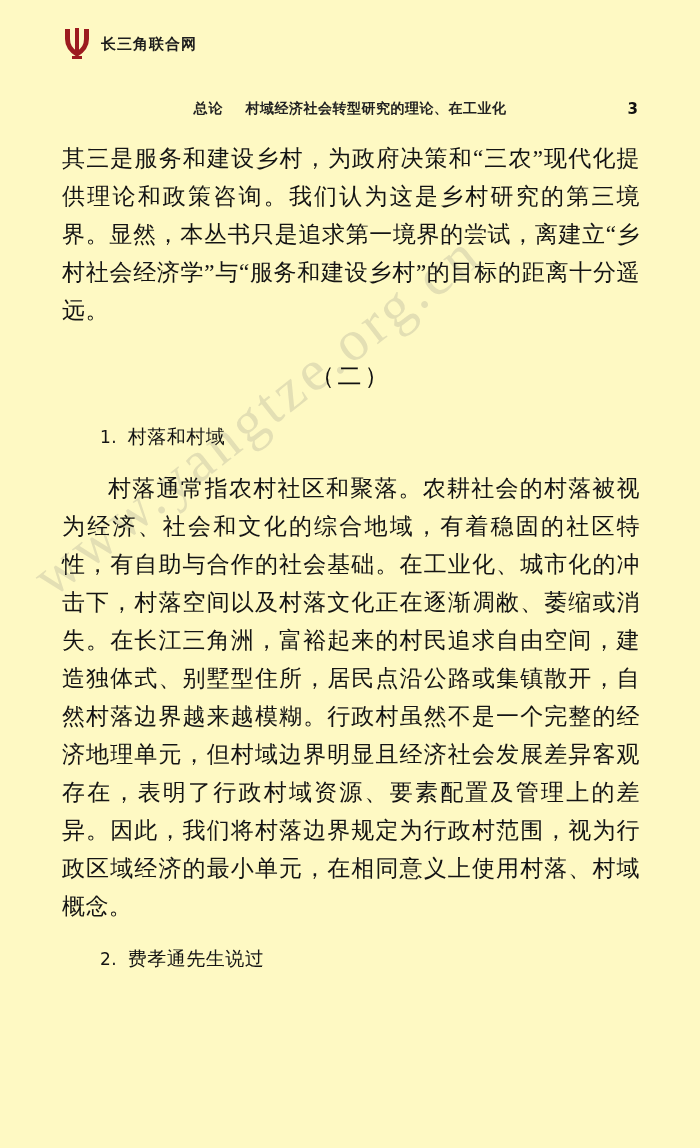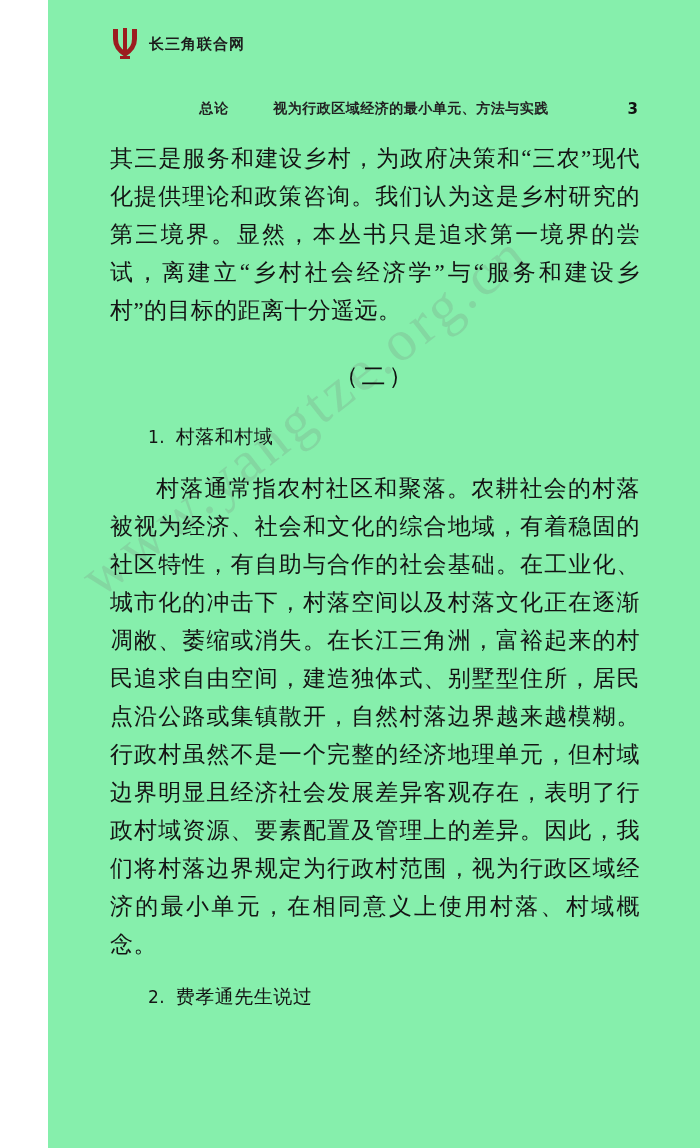--- a/index.html
+++ b/index.html
@@ -13,22 +13,21 @@
     position: relative;
     overflow: hidden;
     font-family: "Liberation Serif", "DejaVu Serif", serif;
     color: #1b1b1b;
   }
 
   
   .page {
     position: absolute;
     inset: 0;
-    background: #86efac;
-    margin-left: 48px;
+    background: #fef9c3;
   }
 
   
   .watermark {
     position: absolute;
     left: 40px;
     top: 250px;
     width: 620px;
     height: 680px;
     pointer-events: none;
@@ -82,21 +81,21 @@
     height: 28px;
     z-index: 6;
   }
   .running-head .rh-inner {
     position: absolute;
     left: 62px;
     right: 62px;
     display: flex;
     align-items: baseline;
     justify-content: center;
-    gap: 13px;
+    gap: 2px;
   }
   .rh-chapter {
     font-family: "DejaVu Serif", "Liberation Serif", serif;
     font-size: 14px;
     font-weight: 700;
     letter-spacing: 1px;
     color: #222;
   }
   .rh-gap { width: 18px; }
   .rh-title {
@@ -172,21 +171,21 @@
         <rect x="10" y="30" width="10" height="3" fill="#9c1c1f"></rect>
       </svg>
     </span>
     <span class="logo-text">长三角联合网</span>
   </div>
 
   <div class="running-head">
     <div class="rh-inner">
       <span class="rh-chapter">总论</span>
       <span class="rh-gap"></span>
-      <span class="rh-title">视为行政区域经济的最小单元、方法与实践</span>
+      <span class="rh-title">村域经济社会转型研究的理论、在工业化</span>
     </div>
     <span class="rh-page">3</span>
   </div>
 
   <div class="watermark">
     <span class="wm-text">www.yangtze.org.cn</span>
   </div>
 
   <div class="content">
 

